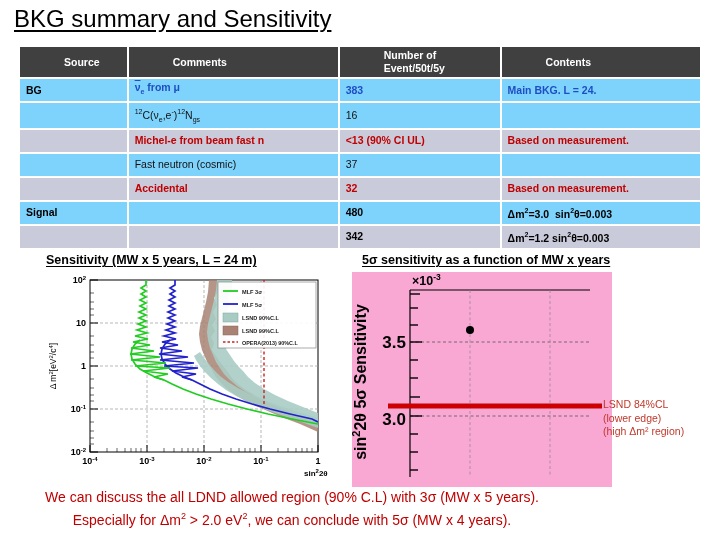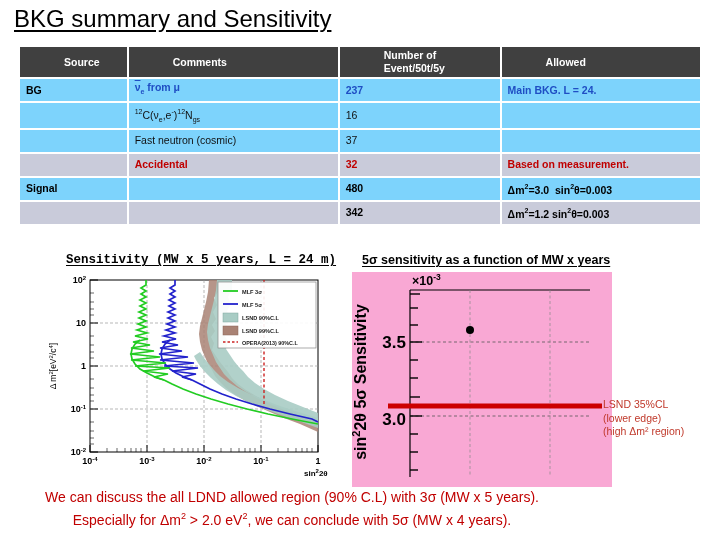--- a/index.html
+++ b/index.html
@@ -46,21 +46,21 @@
   .txt-bold{color:#000;font-weight:bold;}
   .sup{font-size:7px;vertical-align:super;}
   .sub{font-size:7px;vertical-align:sub;}
   .ovl{text-decoration:overline;}
 
   
   .chart-cap{
     position:absolute;font-size:12.5px;font-weight:bold;color:#000;
     text-decoration:underline;text-underline-offset:2px;white-space:nowrap;
   }
-  #cap-left{left:66px;top:253px;font-family:Liberation Mono, monospace;}
+  #cap-left{left:46px;top:253px;}
   #cap-right{left:356px;top:253px;margin-left:6px;}
 
   
   .plotL{position:absolute;left:42px;top:272px;width:290px;height:212px;background:#fff;}
   .plotL svg{display:block;}
 
   
   .plotR{position:absolute;left:352px;top:272px;width:260px;height:215px;background:#f9a8d4;}
   .plotR svg{display:block;}
 
@@ -90,39 +90,45 @@
       <col class="c-src">
         <col class="c-cont">
         <col class="c-num">
         <col class="c-com">
     </colgroup>
     <thead>
       <tr>
         <th>Source</th>
         <th>Comments</th>
         <th>Number of Event/50t/5y</th>
-        <th>Allowed</th>
+        <th>Contents</th>
       </tr>
     </thead>
     <tbody>
 
       <tr class="r-light">
         <td class="txt-bold">BG</td>
         <td class="txt-blue"><span class="ovl">ν</span><span class="sub">e</span> from μ</td>
-        <td class="txt-blue">237</td>
+        <td class="txt-blue">383</td>
         <td class="txt-blue">Main BKG. L = 24.</td>
       </tr>
 
       <tr class="r-light">
         <td class="txt-bold"></td>
         <td class="txt-black"><span class="sup">12</span>C(ν<span class="sub">e</span>,e<span class="sup">-</span>)<span class="sup">12</span>N<span class="sub">gs</span></td>
         <td class="txt-black">16</td>
         <td class="txt-black"></td>
       </tr>
 
+      <tr class="r-dark">
+        <td class="txt-bold"></td>
+        <td class="txt-red">Michel-e from beam fast n</td>
+        <td class="txt-red">&lt;13 (90% CI UL)</td>
+        <td class="txt-red">Based on measurement.</td>
+      </tr>
 
       <tr class="r-light">
         <td class="txt-bold"></td>
         <td class="txt-black">Fast neutron (cosmic)</td>
         <td class="txt-black">37</td>
         <td class="txt-black"></td>
       </tr>
 
       <tr class="r-dark">
         <td class="txt-bold"></td>
@@ -332,21 +338,21 @@
 
     <text x="14" y="110" transform="rotate(-90 14 110)" text-anchor="middle" font-family="Liberation Sans, sans-serif" font-size="16" font-weight="bold" fill="#000">sin<tspan font-size="11" dy="-6">2</tspan><tspan dy="6">2θ 5σ Sensitivity</tspan></text>
 
     <line x1="36" y1="134" x2="250" y2="134" stroke="#CC0000" stroke-width="5"></line>
 
     <circle cx="118" cy="58" r="4" fill="#000000"></circle>
   </svg>
   </div>
 
   <div class="annot">
-    <div>LSND 35%CL</div>
+    <div>LSND 84%CL</div>
     <div>(lower edge)</div>
     <div>(high Δm² region)</div>
   </div>
 
   <div class="concl">
     <div>We can discuss the all LDND allowed region (90% C.L) with 3σ (MW x 5 years).</div>
     <div><span>Especially for Δm</span><span class="sup-s">2</span><span> &gt; 2.0 eV</span><span class="sup-s">2</span><span>, we can conclude with 5σ (MW x 4 years).</span></div>
   </div>
 
 </div>

